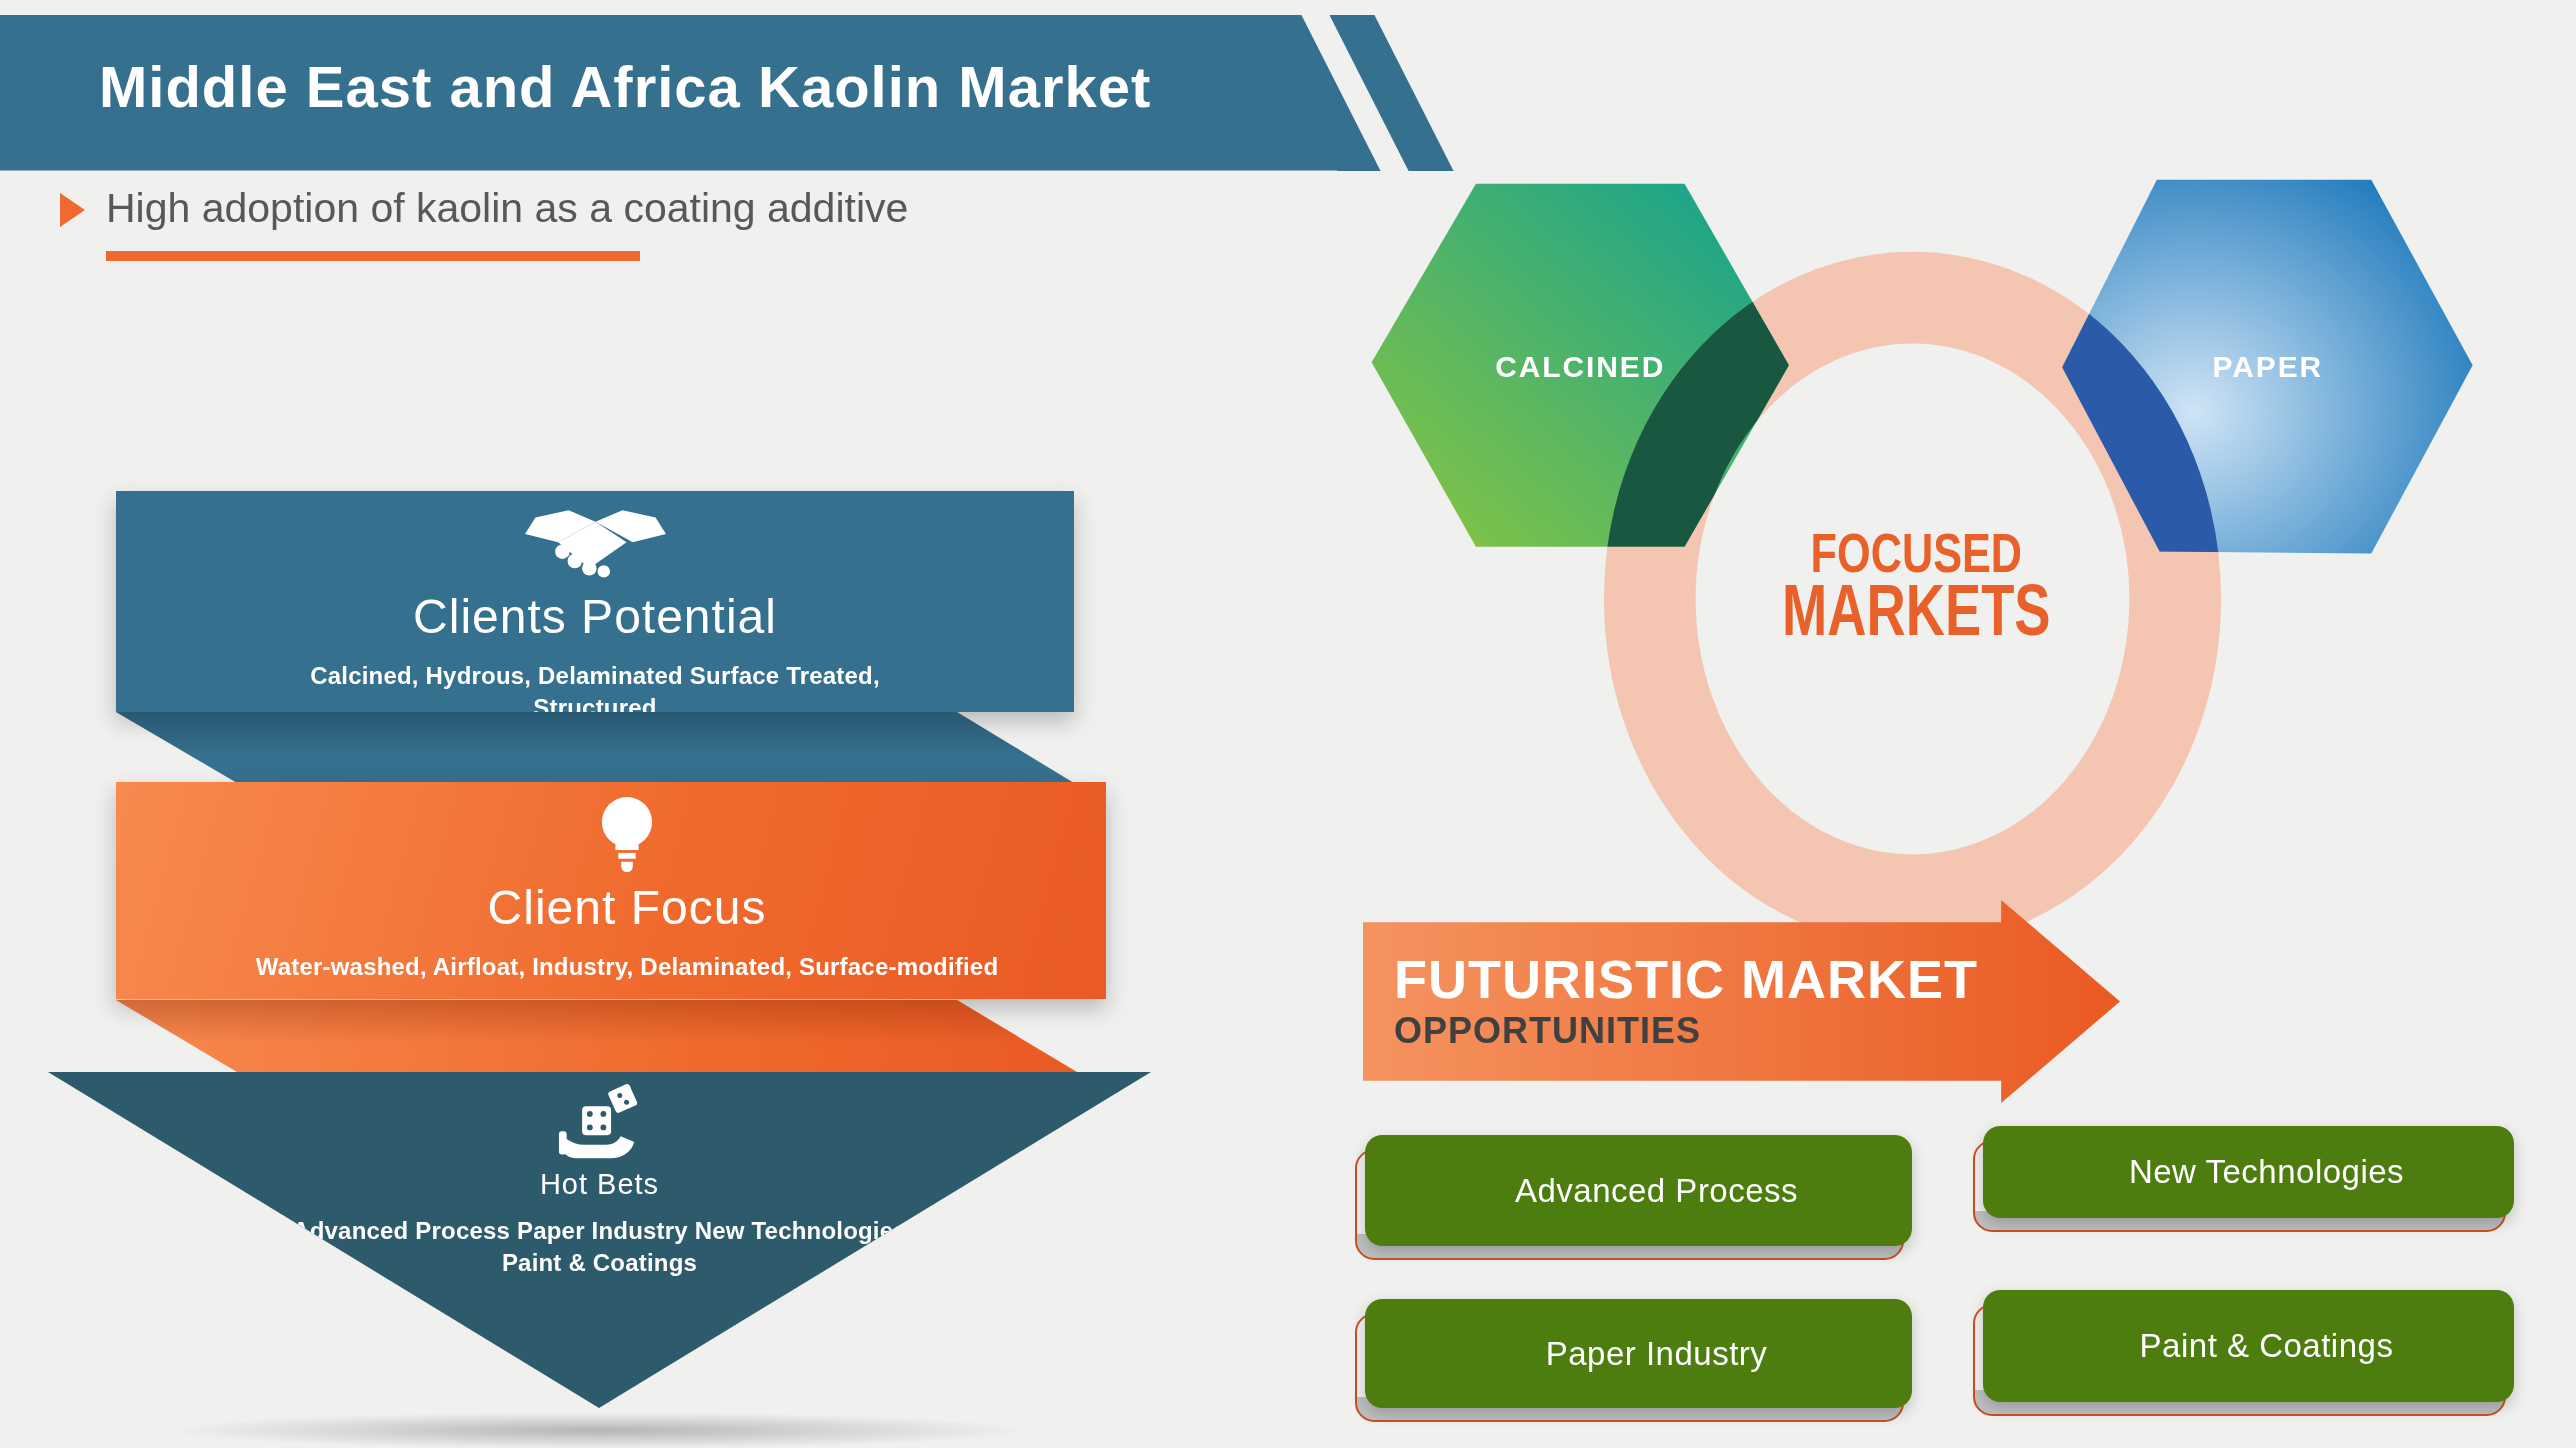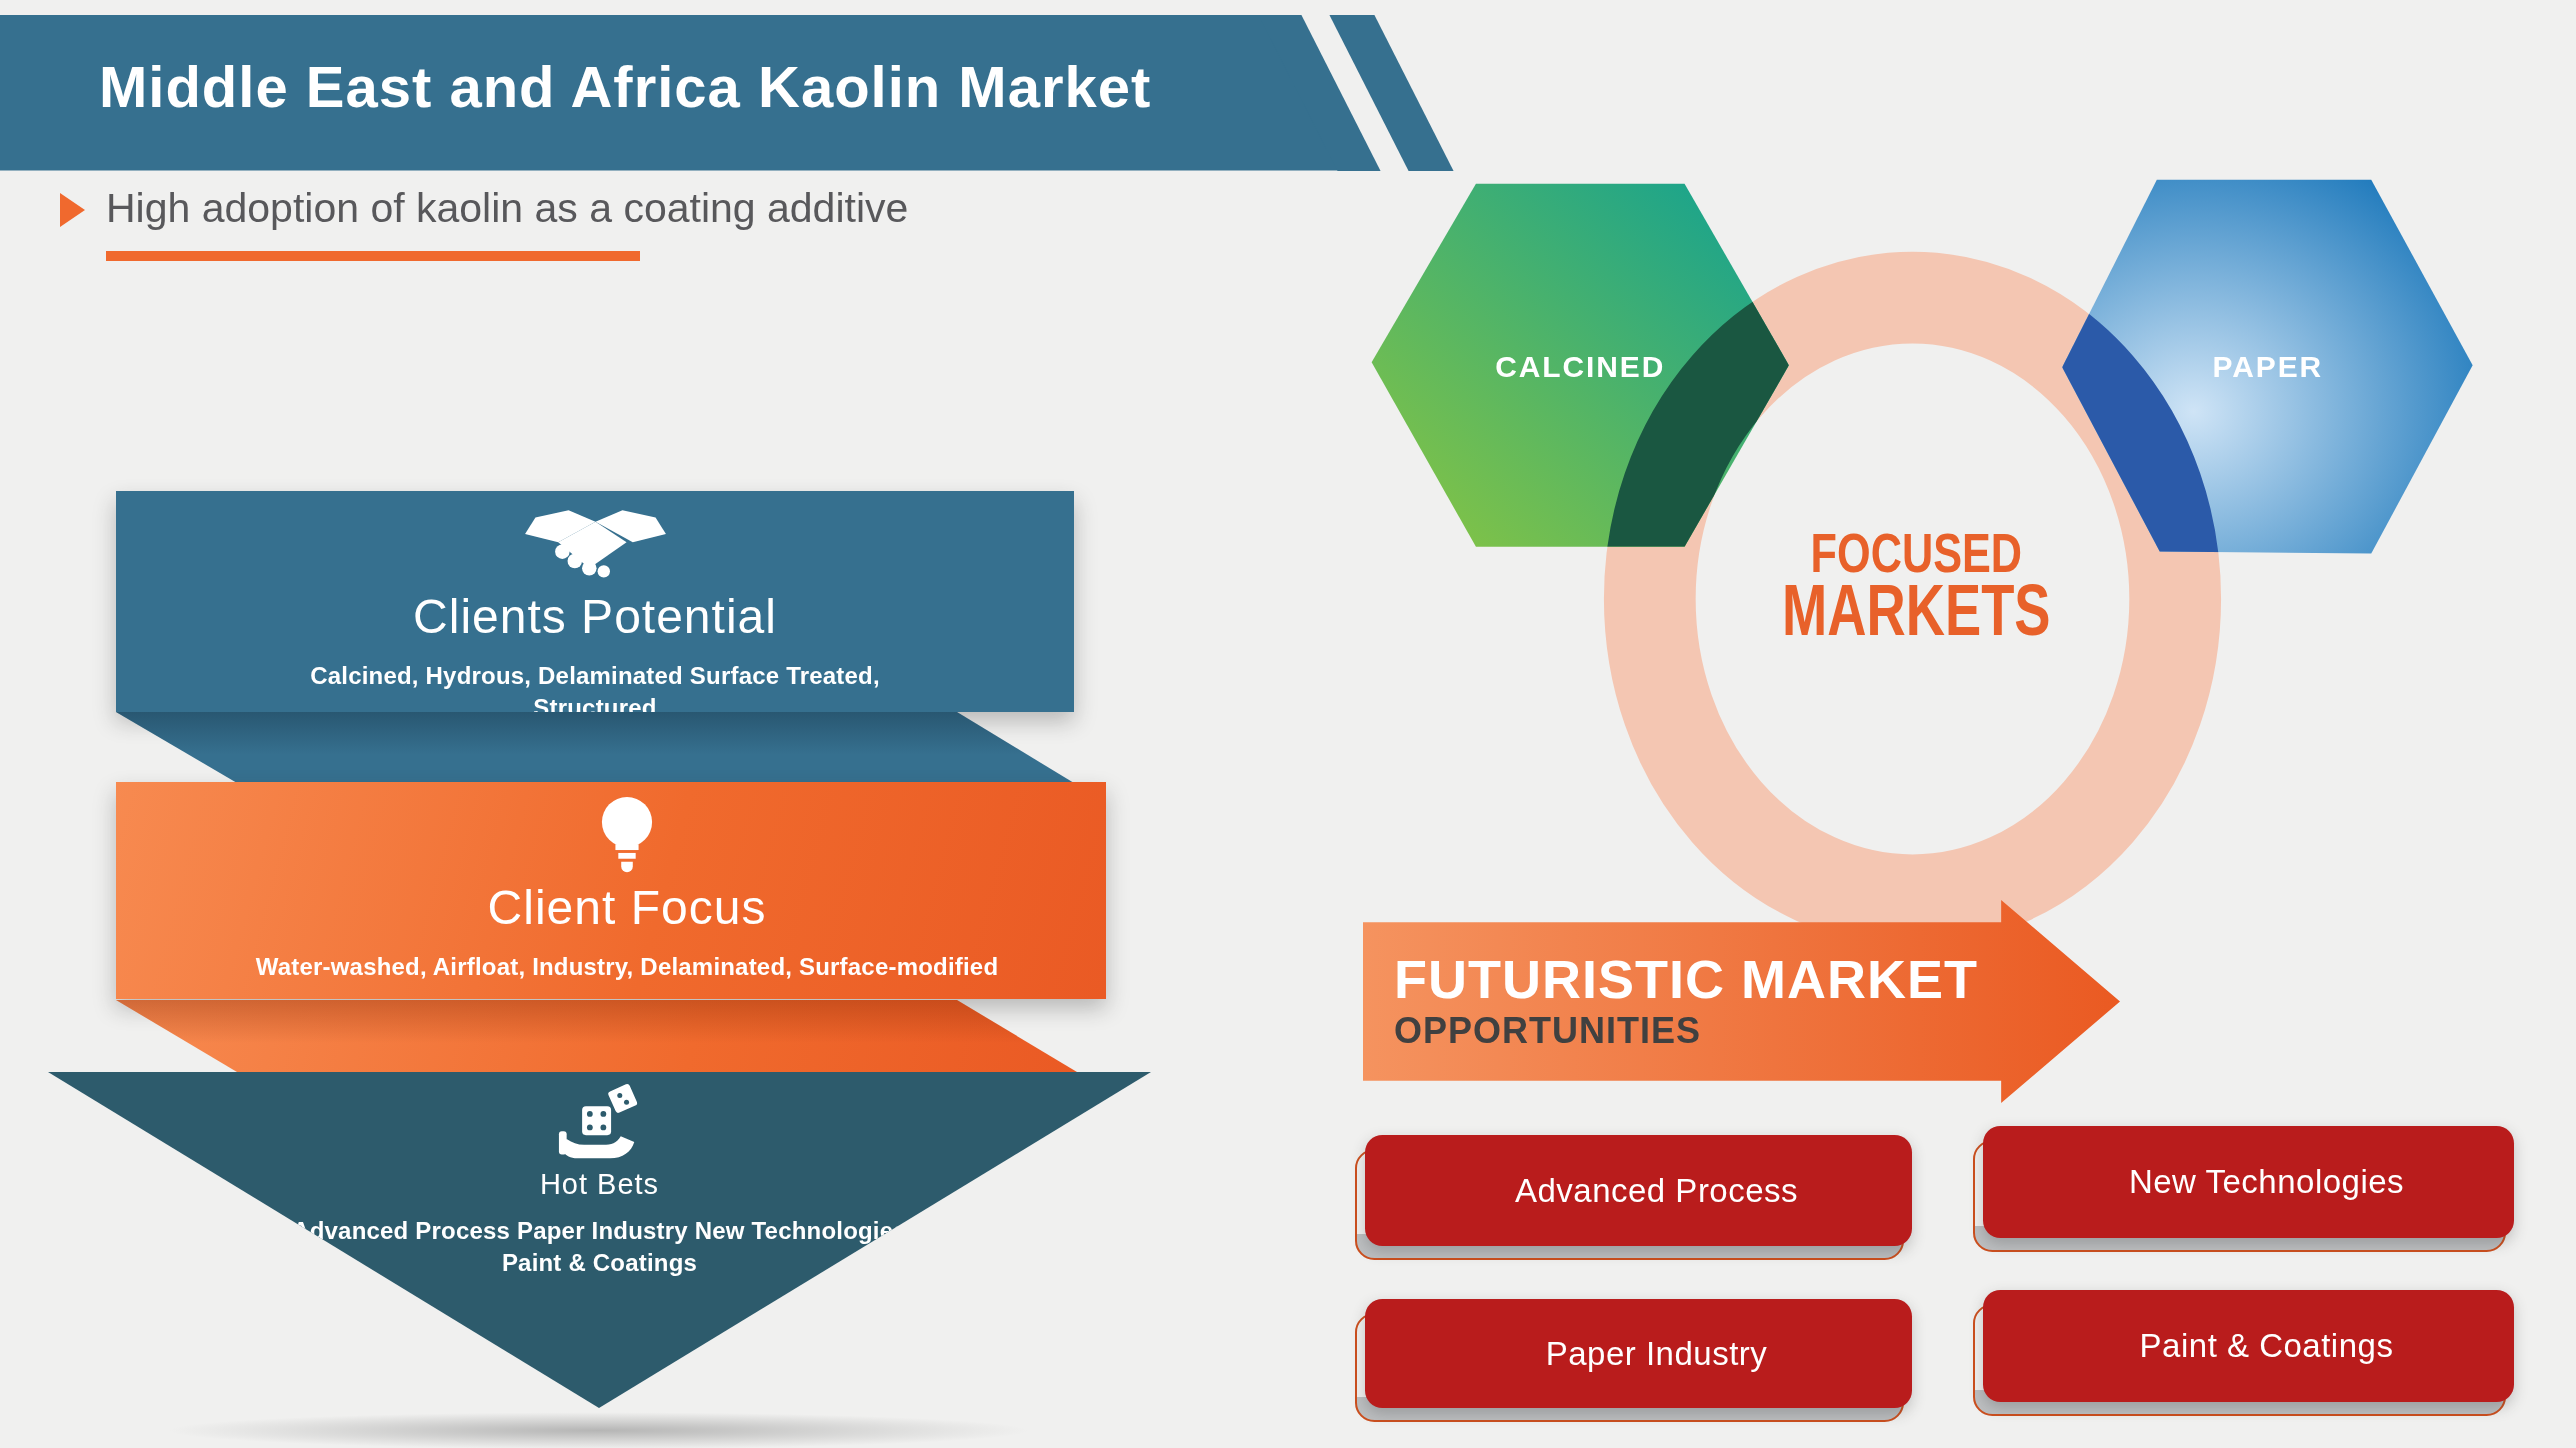--- a/index.html
+++ b/index.html
@@ -56,26 +56,26 @@
   .arrow-l1{position:absolute;left:1394px;top:948px;font-size:54px;font-weight:bold;color:#fff;
             letter-spacing:1px;white-space:nowrap;}
   .arrow-l2{position:absolute;left:1394px;top:1010px;font-size:36px;font-weight:bold;color:#404040;
             letter-spacing:1px;white-space:nowrap;}
 
   
   .opp{position:absolute;}
   .opp .back{position:absolute;left:-9.7px;right:7.7px;top:13.5px;bottom:-13.5px;
              border:2.9px solid #cc4f1e;border-radius:19.3px;
              background:linear-gradient(rgba(0,0,0,0) 78%,#bdbfc1 78%);}
-  .opp .front{position:absolute;inset:0;background:#b91c1c;border-radius:17.4px;
+  .opp .front{position:absolute;inset:0;background:#4d7c0f;border-radius:17.4px;
               display:flex;align-items:center;justify-content:center;
               color:#fff;font-size:33px;letter-spacing:0.5px;
               box-shadow:0 5.8px 13.5px rgba(60,60,60,.25);padding-left:36px;}
   .opp1{left:1365px;top:1135px;width:547px;height:111px;}
-  .opp2{left:1983px;top:1126px;width:531px;height:112px;}
+  .opp2{left:1983px;top:1126px;width:531px;height:92px;}
   .opp3{left:1365px;top:1299px;width:547px;height:109px;}
   .opp4{left:1983px;top:1290px;width:531px;height:112px;}
 </style>
 </head>
 <body>
 
 <div class="page">
 
   <div class="banner"></div>
   <div class="stripe stripe1"></div>

